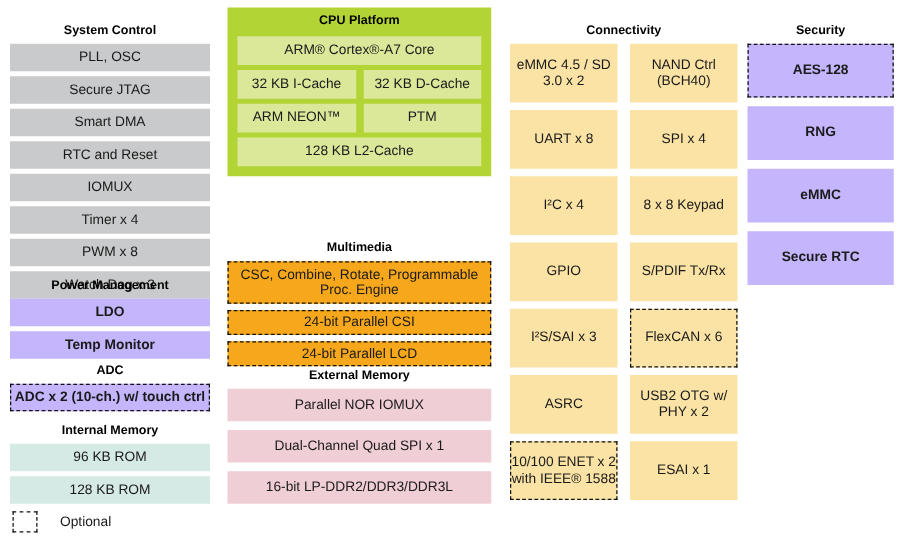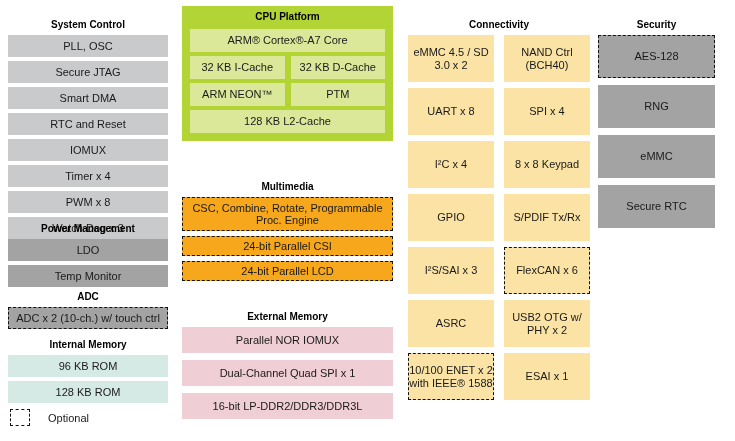--- a/index.html
+++ b/index.html
@@ -40,21 +40,21 @@
     font-size: 11px;
     color: #1a1a1a;
     line-height: 12.5px;
     margin-bottom: 4px;
   }
   .blk.dashed {
     border: 1.6px dashed #111111;
   }
   
   .gray   { background: #c9cacb; }
-  .blue   { background: #a3a3a3; }
+  .blue   { background: #c4b5fd; font-weight: bold; }
   .teal   { background: #d6eae5; }
   .green-outer { background: #b3d435; }
   .green-inner { background: #dbe89a; }
   .orange { background: #f6a71b; }
   .pink   { background: #f0ced5; }
   .yellow { background: #fae3a4; }
 
   
   #col-system { left: 8px; top: 18px; width: 160px; }
   #col-system .blk { height: 22px; }
@@ -99,28 +99,28 @@
   }
   #cpu-box .sec-title { padding-bottom: 5px; }
   #cpu-box .blk { height: 23px; }
   .cpu-row {
     display: flex;
     gap: 6px;
   }
   .cpu-row .blk { flex: 1; }
 
   
-  #col-mm { left: 182px; top: 180px; width: 211px; }
+  #col-mm { left: 182px; top: 192px; width: 211px; }
   #col-mm .blk { margin-bottom: 5px; }
   #mm-0 { height: 34px; }
   #mm-1 { height: 20px; }
   #mm-2 { height: 20px; }
 
   
-  #col-extmem { left: 182px; top: 294px; width: 211px; margin-top: 16px; }
+  #col-extmem { left: 182px; top: 294px; width: 211px; }
   #col-extmem .blk { height: 26px; margin-bottom: 7px; }
 
   
   #col-conn { left: 408px; top: 18px; width: 182px; }
   .conn-grid {
     display: grid;
     grid-template-columns: 86px 86px;
     column-gap: 10px;
     row-gap: 6px;
   }

